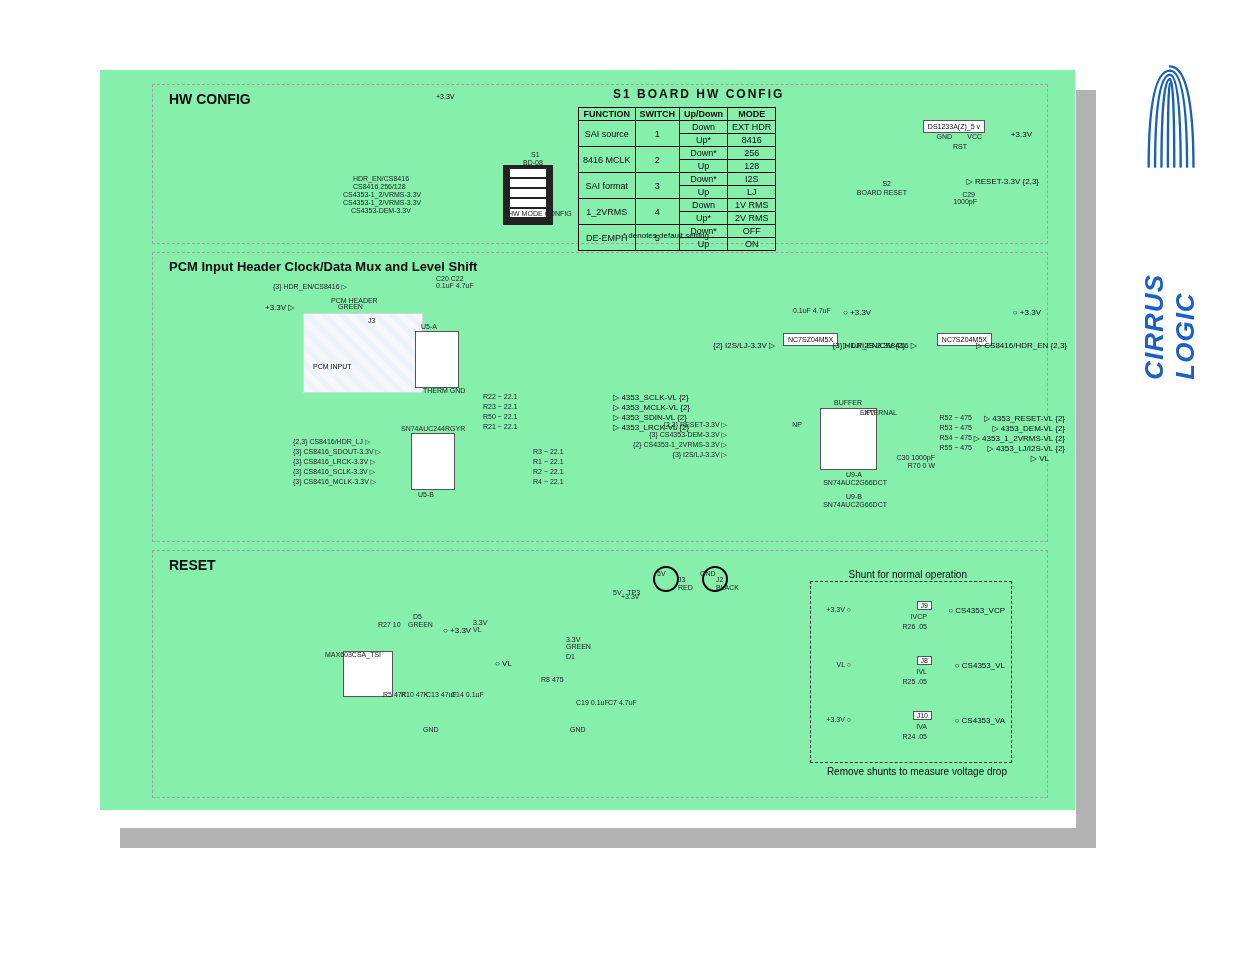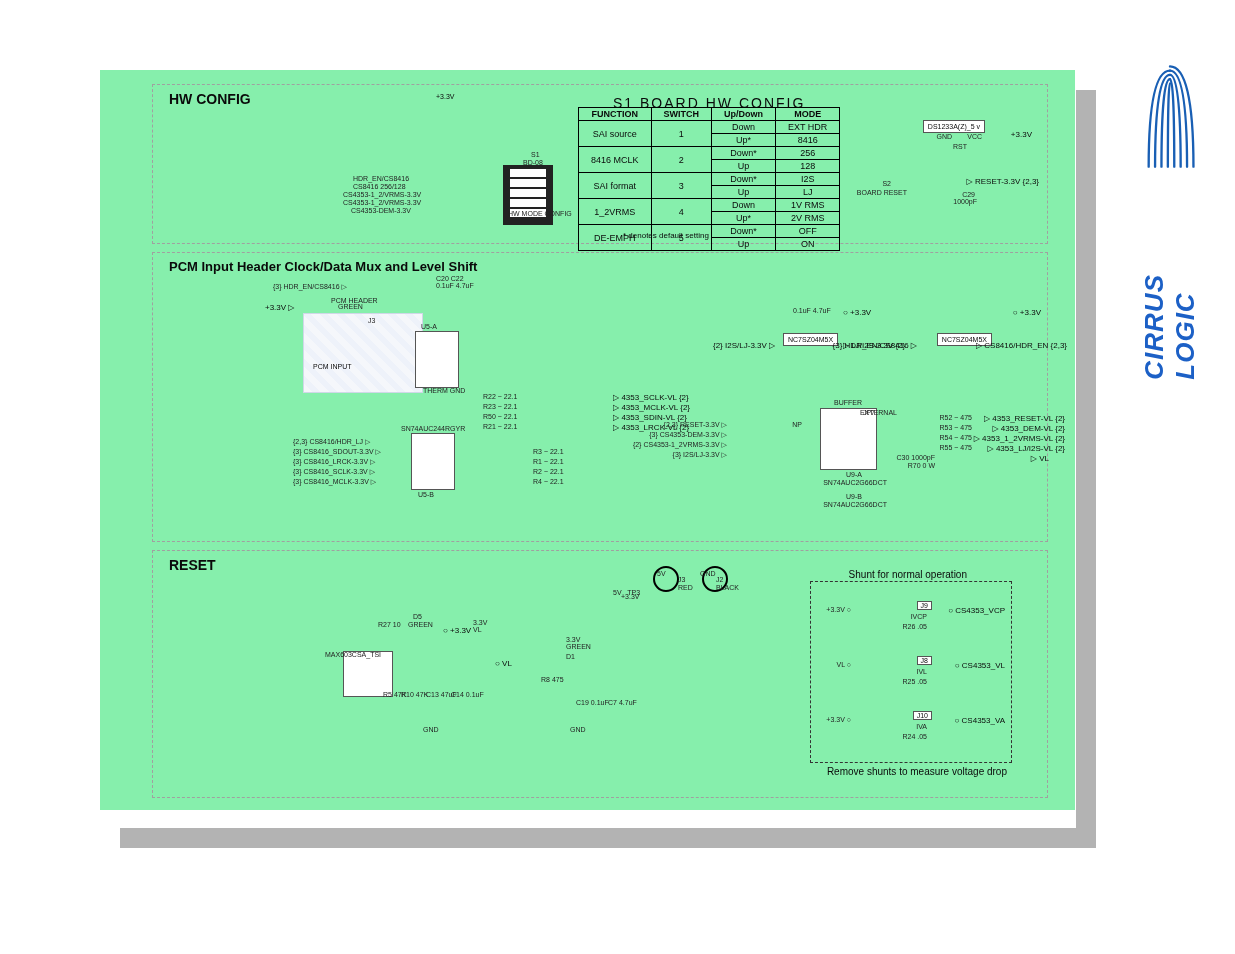--- a/index.html
+++ b/index.html
@@ -38,24 +38,24 @@
       font-size: 14px; font-weight: bold;
     }
     .mux-title { font-size: 13px; }
 
     
     table.sw {
       position: absolute; left: 425px; top: 22px;
       border-collapse: collapse; font-size: 9px;
     }
     table.sw th, table.sw td {
-      border: 1px solid #000; padding: 1px 12px; white-space: nowrap; text-align: center;
+      border: 1px solid #000; padding: 1px 4px; white-space: nowrap; text-align: center;
     }
     .sw-title {
-      position: absolute; left: 460px; top: 10px; font-size: 14px; font-weight: normal;
+      position: absolute; left: 460px; top: 2px; font-size: 12px; font-weight: bold;
       letter-spacing: 2px;
     }
     .sw-foot {
       position: absolute; left: 470px; top: 146px; font-size: 8px;
     }
 
     .sub-only { position:absolute; left:160px; top:58px; font-size:12px; font-weight:bold; }
     .sub-input { position:absolute; left:160px; top:110px; font-size:7px; }
 
     .sub-shunt { position:absolute; right: 80px; top: 18px; font-size:10px; }

